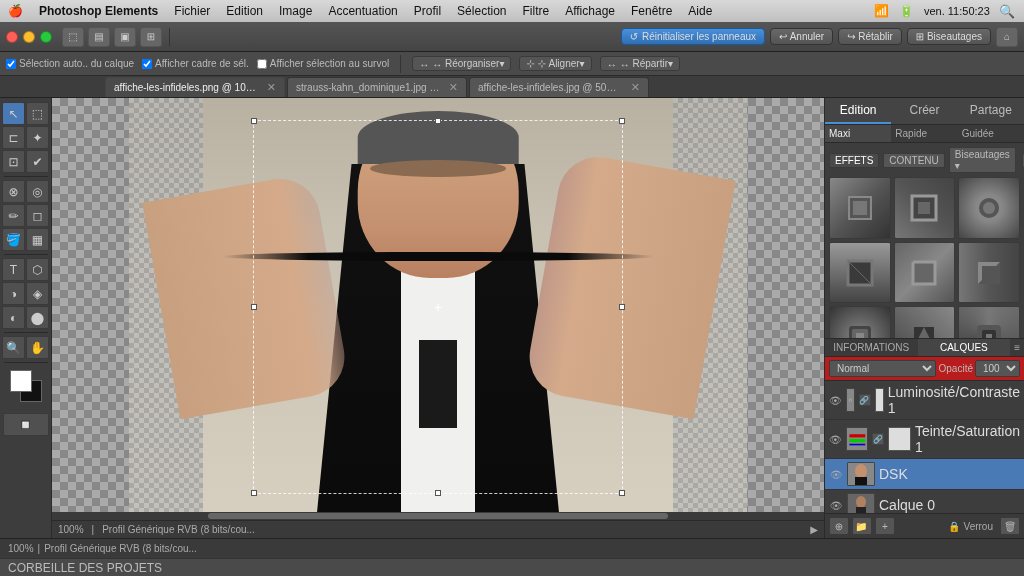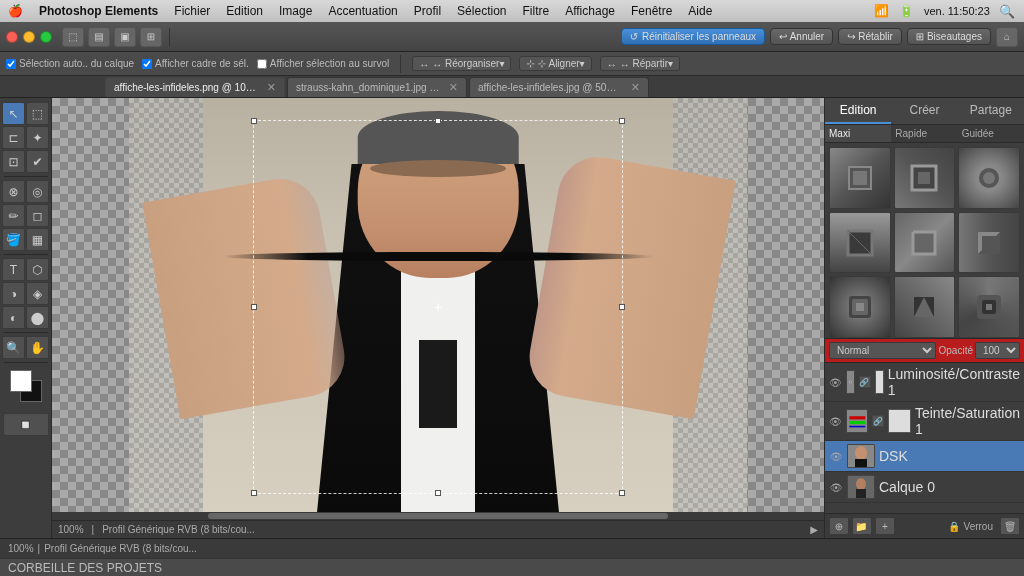--- a/index.html
+++ b/index.html
@@ -407,20 +407,28 @@
       <div class="panel-tab">Partage</div>
     </div>
 
     <div id="panel-sub-tabs">
       <div class="panel-sub-tab active">Maxi</div>
       <div class="panel-sub-tab">Rapide</div>
       <div class="panel-sub-tab">Guidée</div>
     </div>
 
     <div id="effects-panel">
+      <div class="effects-header">
+        <div class="effects-btn active">EFFETS</div>
+        <div class="effects-btn">CONTENU</div>
+        <div class="effects-dropdown">
+          <span>Biseautages</span> ▾
+        </div>
+        <div class="effects-btn" style="margin-left:2px;">≡</div>
+      </div>
 
       <div class="effects-grid">
         <div class="effect-thumb bevel-thumb-1">
           <svg width="30" height="30" viewBox="0 0 30 30">
               <rect x="4" y="4" width="22" height="22" fill="#555" stroke="#888" stroke-width="2"></rect>
               <rect x="8" y="8" width="14" height="14" fill="#777"></rect>
             </svg>
         </div>
         <div class="effect-thumb bevel-thumb-2">
           <svg width="30" height="30" viewBox="0 0 30 30">
@@ -470,20 +478,25 @@
               <rect x="3" y="3" width="24" height="24" fill="#555" rx="4"></rect>
               <rect x="8" y="8" width="14" height="14" fill="#333" rx="2"></rect>
               <rect x="12" y="12" width="6" height="6" fill="#777"></rect>
             </svg>
         </div>
       </div>
 
     </div>
 
     <div id="layers-section">
+      <div id="layers-header">
+        <div class="layers-tab">INFORMATIONS</div>
+        <div class="layers-tab active">CALQUES</div>
+        <div style="margin-left:auto; color:#aaa; padding:3px 4px; font-size:10px; cursor:pointer;">≡</div>
+      </div>
 
       <div class="layers-controls">
         <select class="blend-select">
           <option>Normal</option>
         </select>
         <div class="opacity-control">
           <span>Opacité</span>
           <select class="opacity-select">
             <option>100%</option>
           </select>

